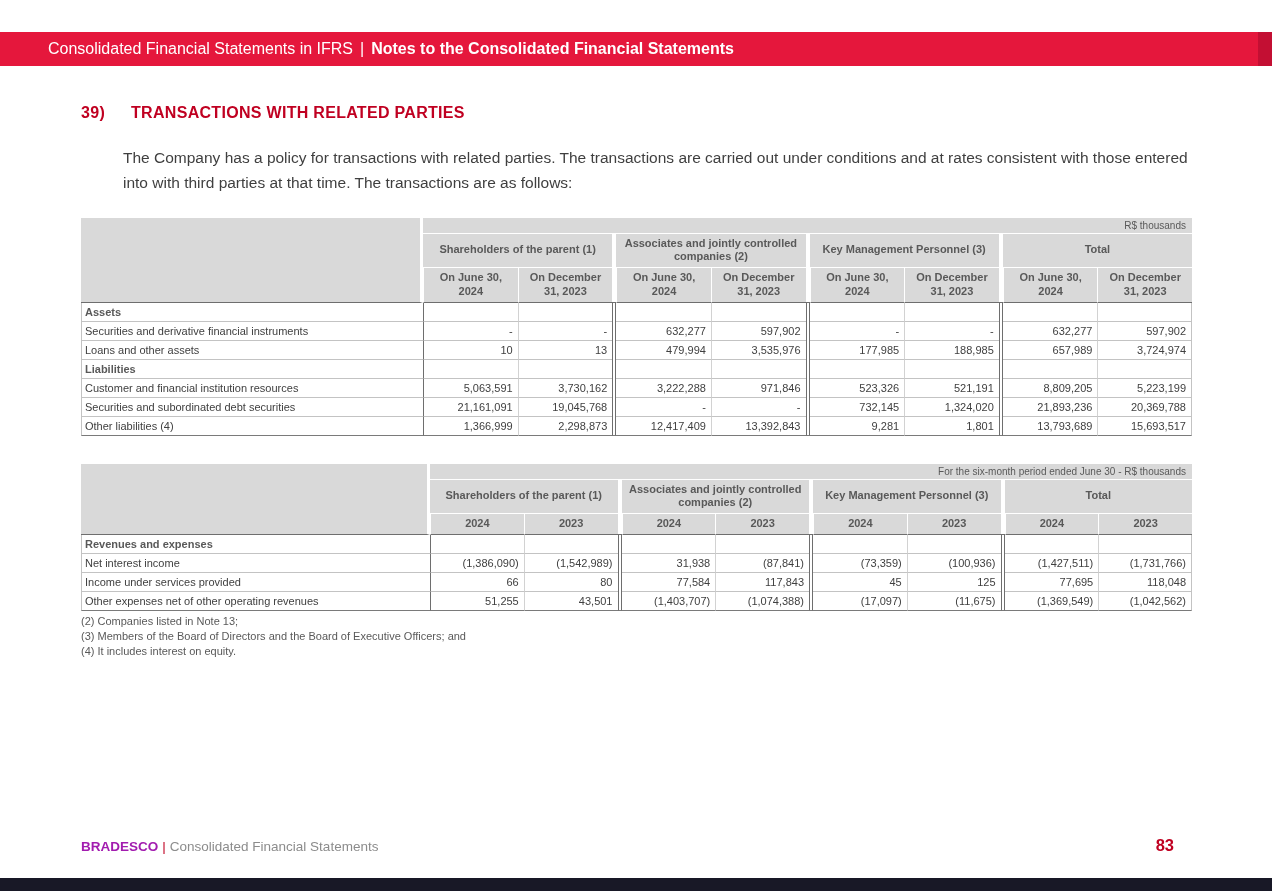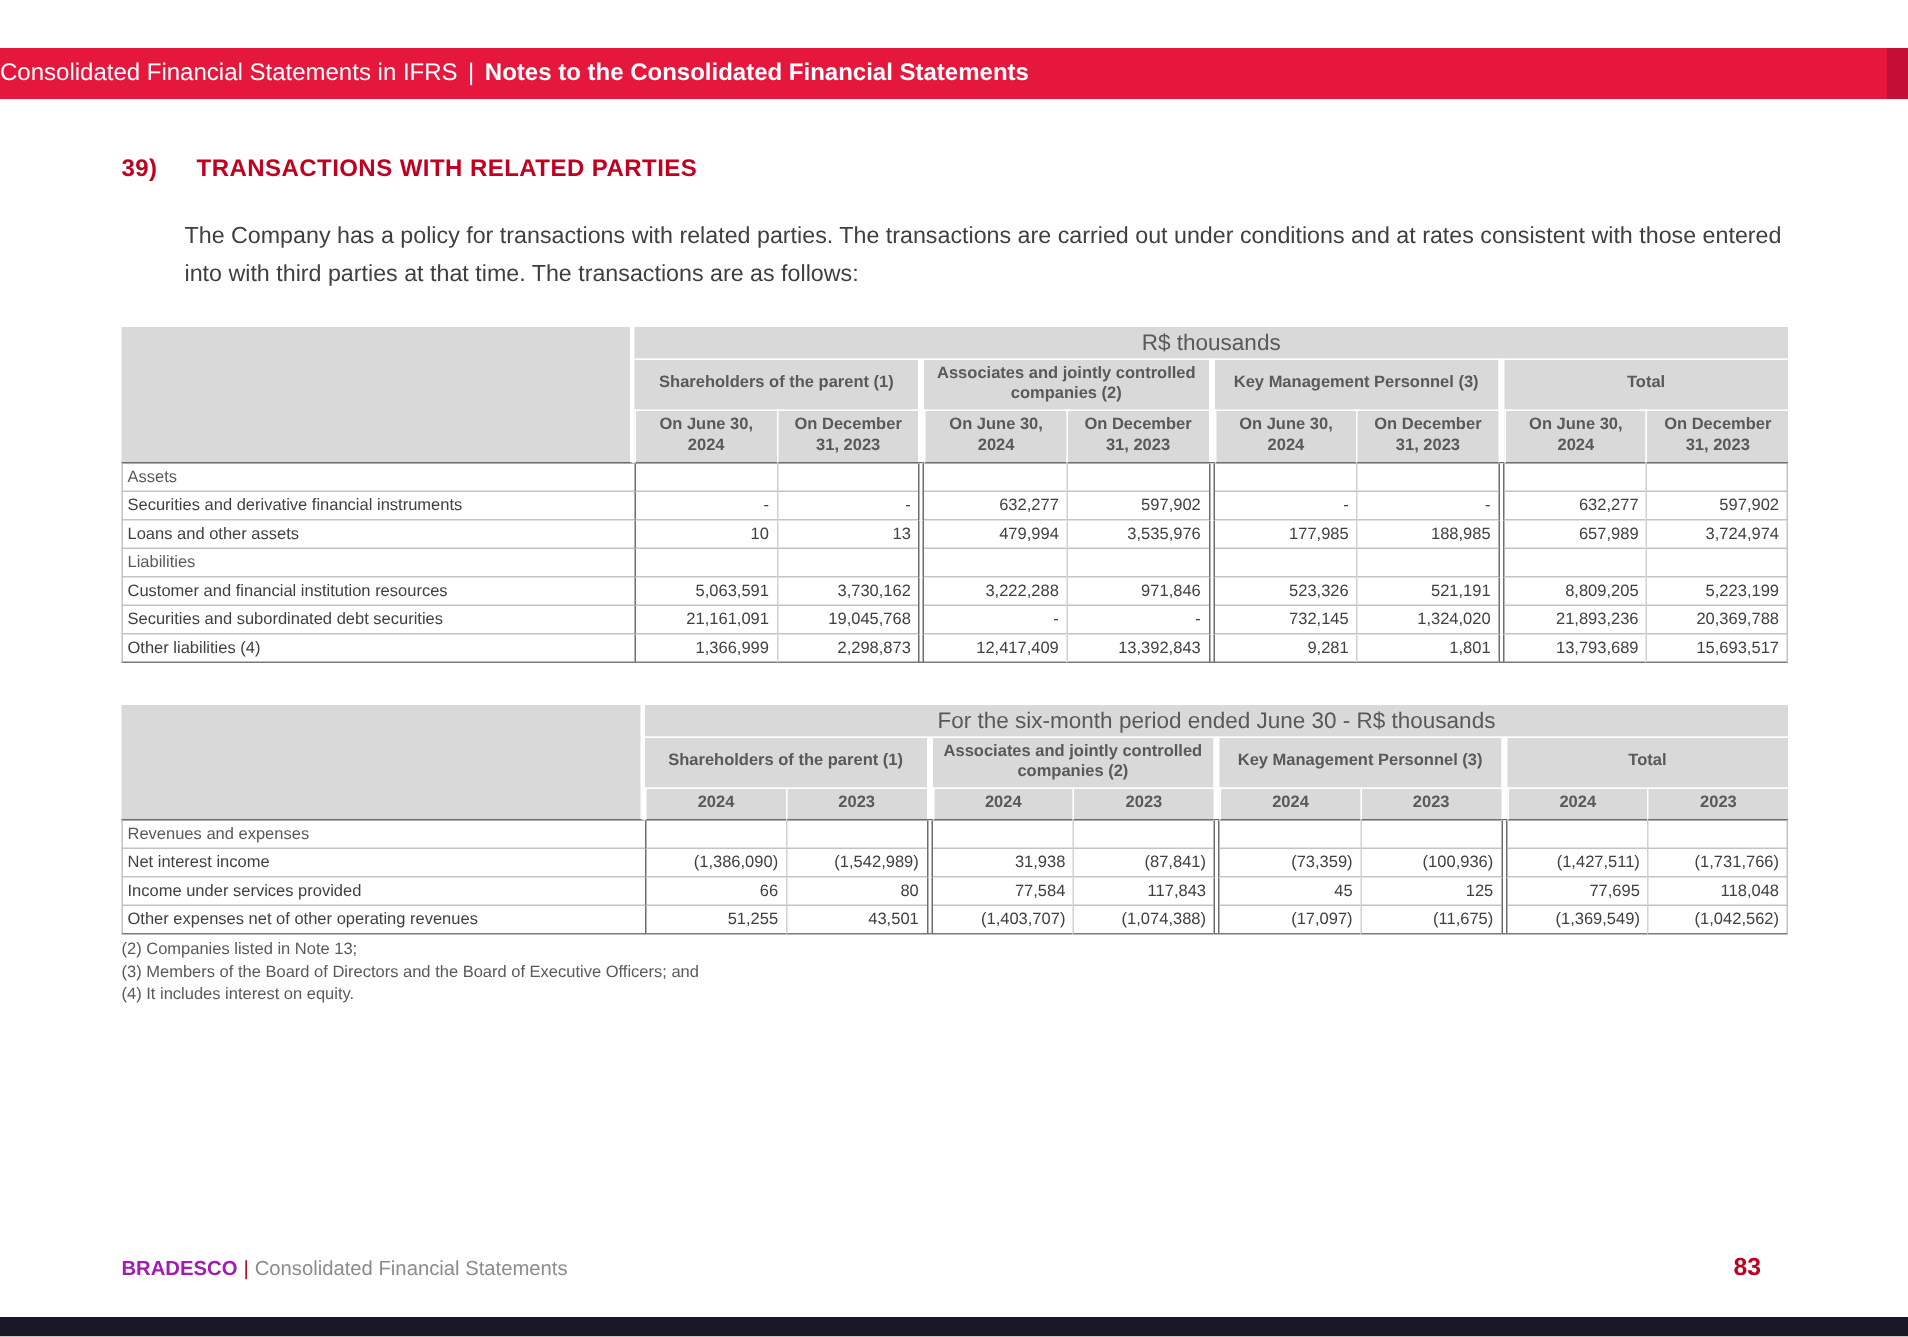--- a/index.html
+++ b/index.html
@@ -9,20 +9,21 @@
     position: relative; overflow: hidden;
     background: #ffffff;
     font-family: "Liberation Sans", "DejaVu Sans", sans-serif;
   }
 
   
   .band {
     position: absolute; top: 32px; left: 0; width: 100%; height: 34px;
     background: #E5173C;
     display: flex; align-items: center;
+    padding-left: 48px;
   }
   .band-accent {
     position: absolute; right: 0; top: 0; height: 100%; width: 14px;
     background: #C30F33;
   }
   .band-text { color: #ffffff; font-size: 16px; white-space: nowrap; }
   .band-text .sep { margin: 0 7px; }
   .band-text .bold { font-weight: bold; }
 
   
@@ -48,21 +49,21 @@
   .t1 col.c-label { width: 342px; }
   .t2 col.c-label { width: 349px; }
 
   th.corner {
     background: #D9D9D9;
     border-right: 3px solid #ffffff;
     border-bottom: 1px solid #6E6E6E;
   }
   td.unit {
     background: #D9D9D9; color: #595959;
-    font-size: 15px; text-align: center; font-weight: normal;
+    font-size: 10px; text-align: right; font-weight: normal;
     padding: 2px 6px; white-space: nowrap;
   }
   th.grp {
     background: #D9D9D9; color: #595959;
     font-size: 11px; font-weight: bold; text-align: center;
     padding: 3px 6px; vertical-align: middle;
     border-top: 1px solid #ffffff; line-height: 1.25;
   }
   th.sub {
     background: #D9D9D9; color: #595959;
@@ -78,21 +79,21 @@
   }
 
   .fin-table tbody td { height: 19px; }
   td.lbl {
     font-size: 11px; color: #404040;
     padding: 2px 4px 2px 3px;
     border-left: 1px solid #C3C3C3;
     border-bottom: 1px solid #C3C3C3;
     white-space: nowrap; overflow: hidden;
   }
-  td.lbl.sec { font-weight: normal; color: #595959; margin-left: 28px; }
+  td.lbl.sec { font-weight: bold; color: #595959; margin-left: 28px; }
   td.val {
     font-size: 11px; color: #404040; text-align: right;
     padding: 2px 5px;
     border-bottom: 1px solid #C3C3C3;
     border-left: 1px solid #D2D2D2;
     white-space: nowrap;
   }
   td.val.v-first { border-left: 1px solid #6E6E6E; }
   td.val.g-start { border-left: none; }
   .fin-table tbody td:last-child { border-right: 1px solid #C3C3C3; }

